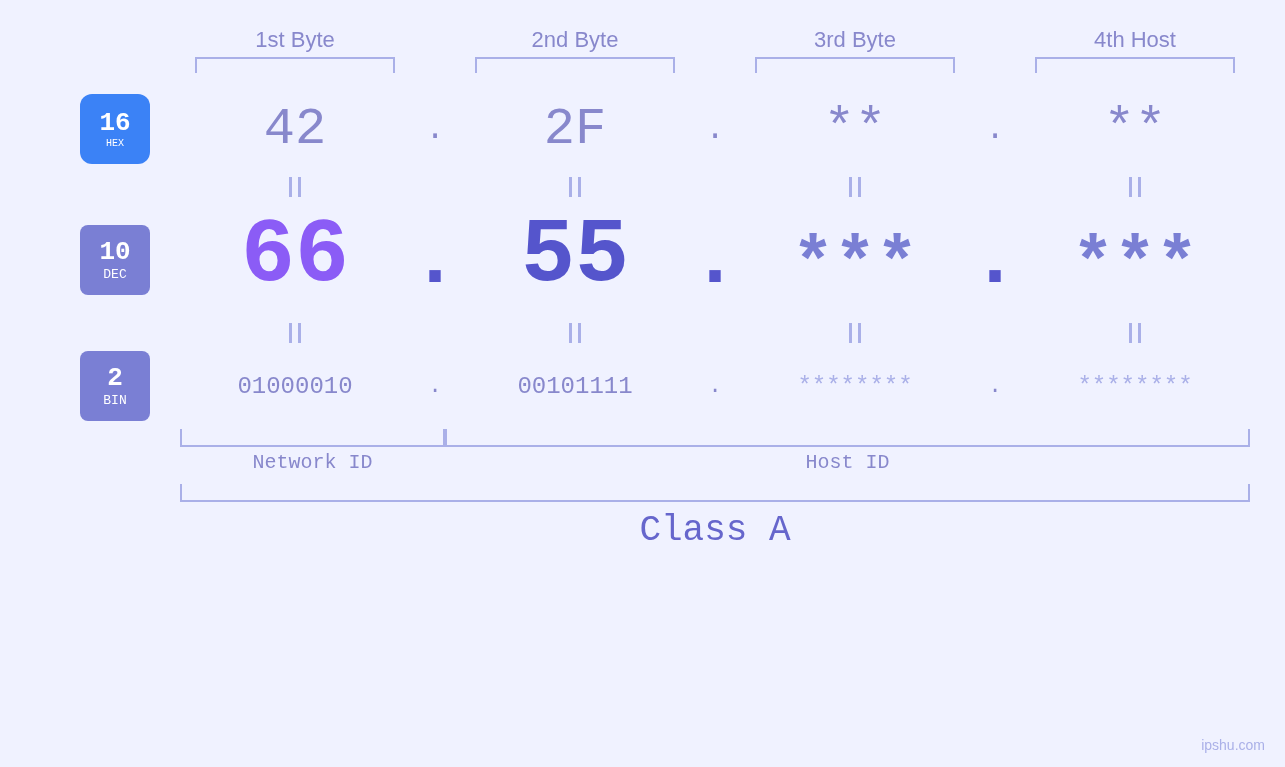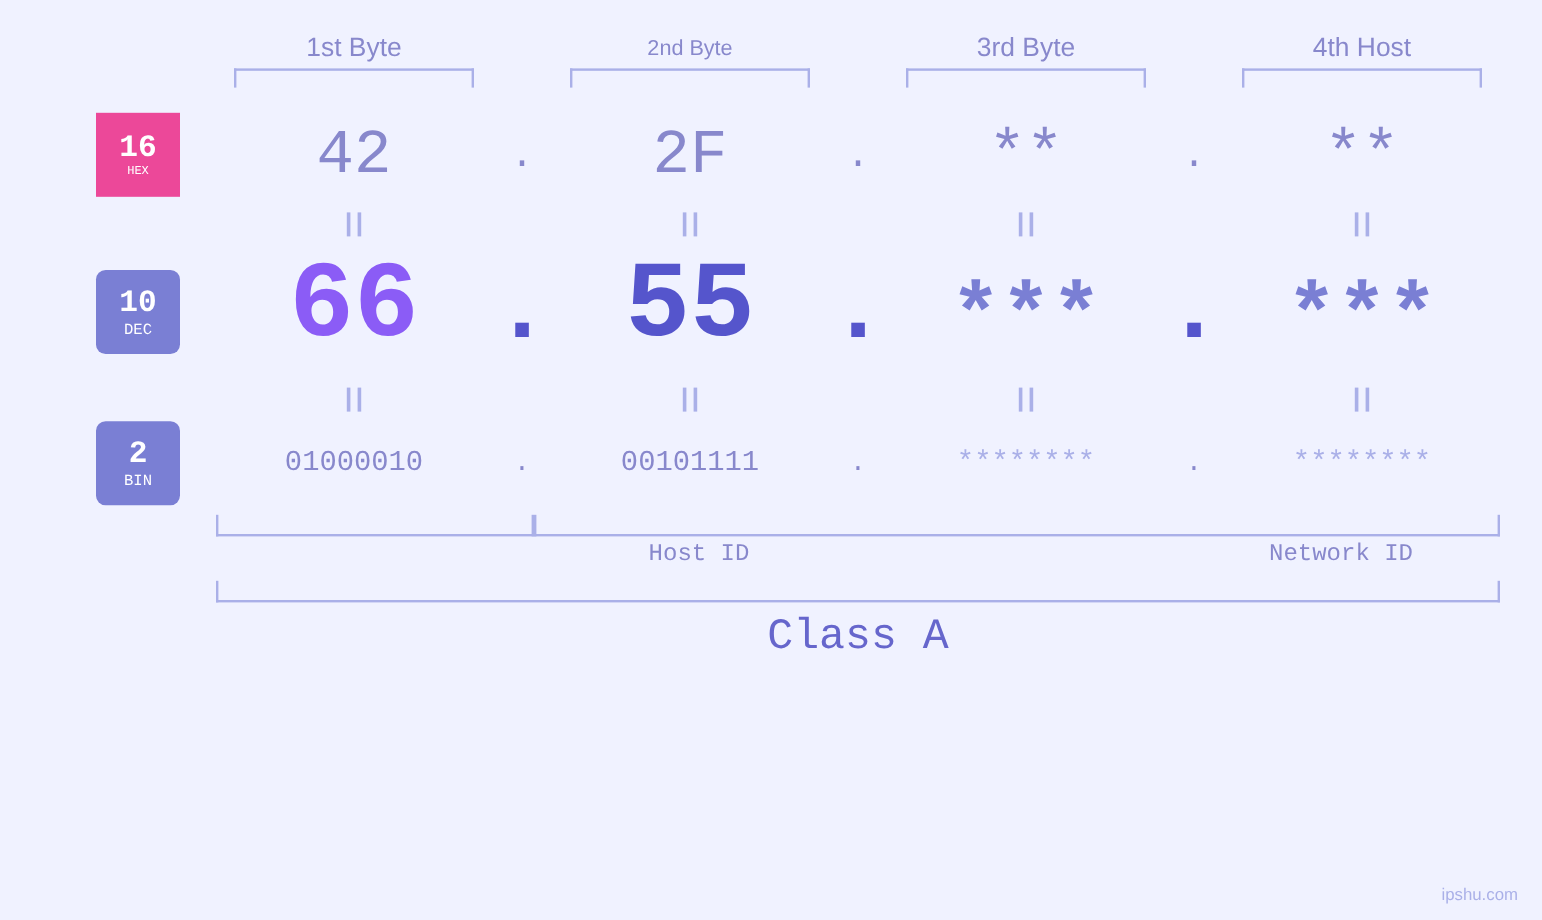--- a/index.html
+++ b/index.html
@@ -26,21 +26,21 @@
 </head>
 <body>
 
 <div class="full-layout">
 
   <div style="display:flex; align-items:center; width:1200px; margin-bottom:4px;">
     <div style="width:130px;"></div>
     <div style="flex:1; display:flex; align-items:center;">
       <div style="flex:1; text-align:center; color:#8888cc; font-size:22px; font-family:Arial,sans-serif;">1st Byte</div>
       <div style="width:50px;"></div>
-      <div style="flex:1; text-align:center; color:#8888cc; font-size:18px; font-family:Arial,sans-serif;">2nd Byte</div>
+      <div style="flex:1; text-align:center; color:#8888cc; font-size:22px; font-family:Arial,sans-serif;">2nd Byte</div>
       <div style="width:50px;"></div>
       <div style="flex:1; text-align:center; color:#8888cc; font-size:22px; font-family:Arial,sans-serif;">3rd Byte</div>
       <div style="width:50px;"></div>
       <div style="flex:1; text-align:center; color:#8888cc; font-size:22px; font-family:Arial,sans-serif;">4th Host</div>
     </div>
   </div>
 
   <div style="display:flex; align-items:flex-end; width:1200px; margin-bottom:16px;">
     <div style="width:130px;"></div>
     <div style="flex:1; display:flex; align-items:flex-end;">
@@ -49,21 +49,21 @@
       <div style="flex:1; border:2px solid #aab0e8; border-bottom:none; height:16px; margin:0 15px;"></div>
       <div style="width:50px;"></div>
       <div style="flex:1; border:2px solid #aab0e8; border-bottom:none; height:16px; margin:0 15px;"></div>
       <div style="width:50px;"></div>
       <div style="flex:1; border:2px solid #aab0e8; border-bottom:none; height:16px; margin:0 15px;"></div>
     </div>
   </div>
 
   <div style="display:flex; align-items:center; width:1200px; height:80px;">
     <div style="width:130px; display:flex; justify-content:center;">
-      <div style="width:70px; height:70px; background-color:#ec4899; border-radius:0; display:flex; flex-direction:column; align-items:center; justify-content:center; color:white;">
+      <div style="width:70px; height:70px; background-color:#3b82f6; border-radius:12px; display:flex; flex-direction:column; align-items:center; justify-content:center; color:white;">
         <span style="font-size:26px; font-weight:bold; line-height:1.1;">16</span>
         <span style="font-size:10px;">HEX</span>
       </div>
     </div>
     <div style="flex:1; display:flex; align-items:center;">
       <div style="flex:1; text-align:center; color:#8888cc; font-size:52px;">42</div>
       <div style="width:50px; text-align:center; color:#8888cc; font-size:32px;">.</div>
       <div style="flex:1; text-align:center; color:#8888cc; font-size:52px;">2F</div>
       <div style="width:50px; text-align:center; color:#8888cc; font-size:32px;">.</div>
       <div style="flex:1; text-align:center; color:#8888cc; font-size:52px;">**</div>
@@ -168,22 +168,22 @@
         </div>
       </div>
 
       <div style="flex:1; border:2px solid #aab0e8; border-top:none; height:18px; margin-left:0;"></div>
     </div>
   </div>
 
   <div style="display:flex; align-items:center; width:1200px; margin-top:4px;">
     <div style="width:130px;"></div>
     <div style="flex:1; display:flex;">
+      <div style="width:calc(240px + 25px); text-align:center; color:#8888cc; font-size:20px;">Network ID</div>
       <div style="flex:1; text-align:center; color:#8888cc; font-size:20px;">Host ID</div>
-      <div style="width:calc(240px + 25px); text-align:center; color:#8888cc; font-size:20px;">Network ID</div>
     </div>
   </div>
 
   <div style="display:flex; align-items:flex-end; width:1200px; margin-top:10px;">
     <div style="width:130px;"></div>
     <div style="flex:1; border:2px solid #aab0e8; border-top:none; height:18px;"></div>
   </div>
 
   <div style="display:flex; align-items:center; width:1200px; margin-top:8px;">
     <div style="width:130px;"></div>

